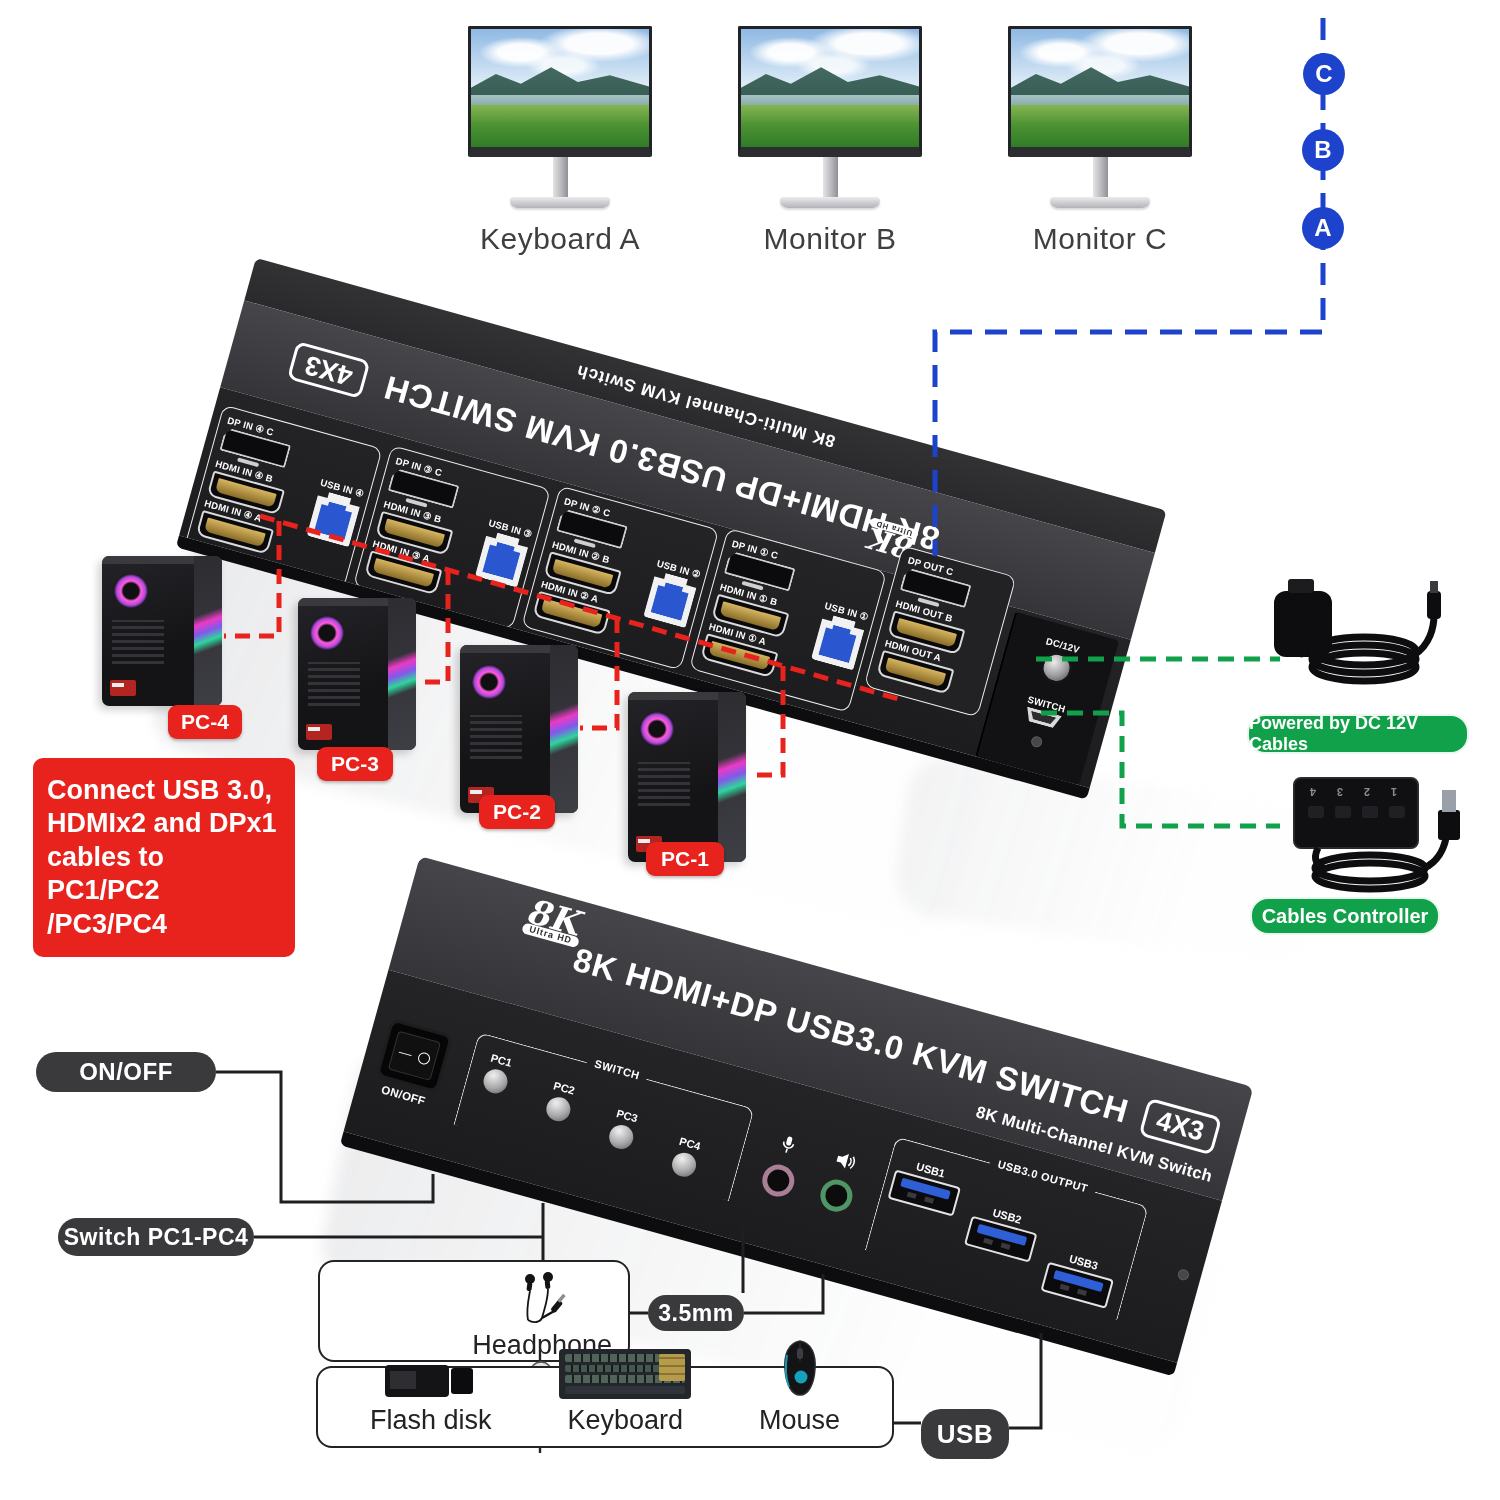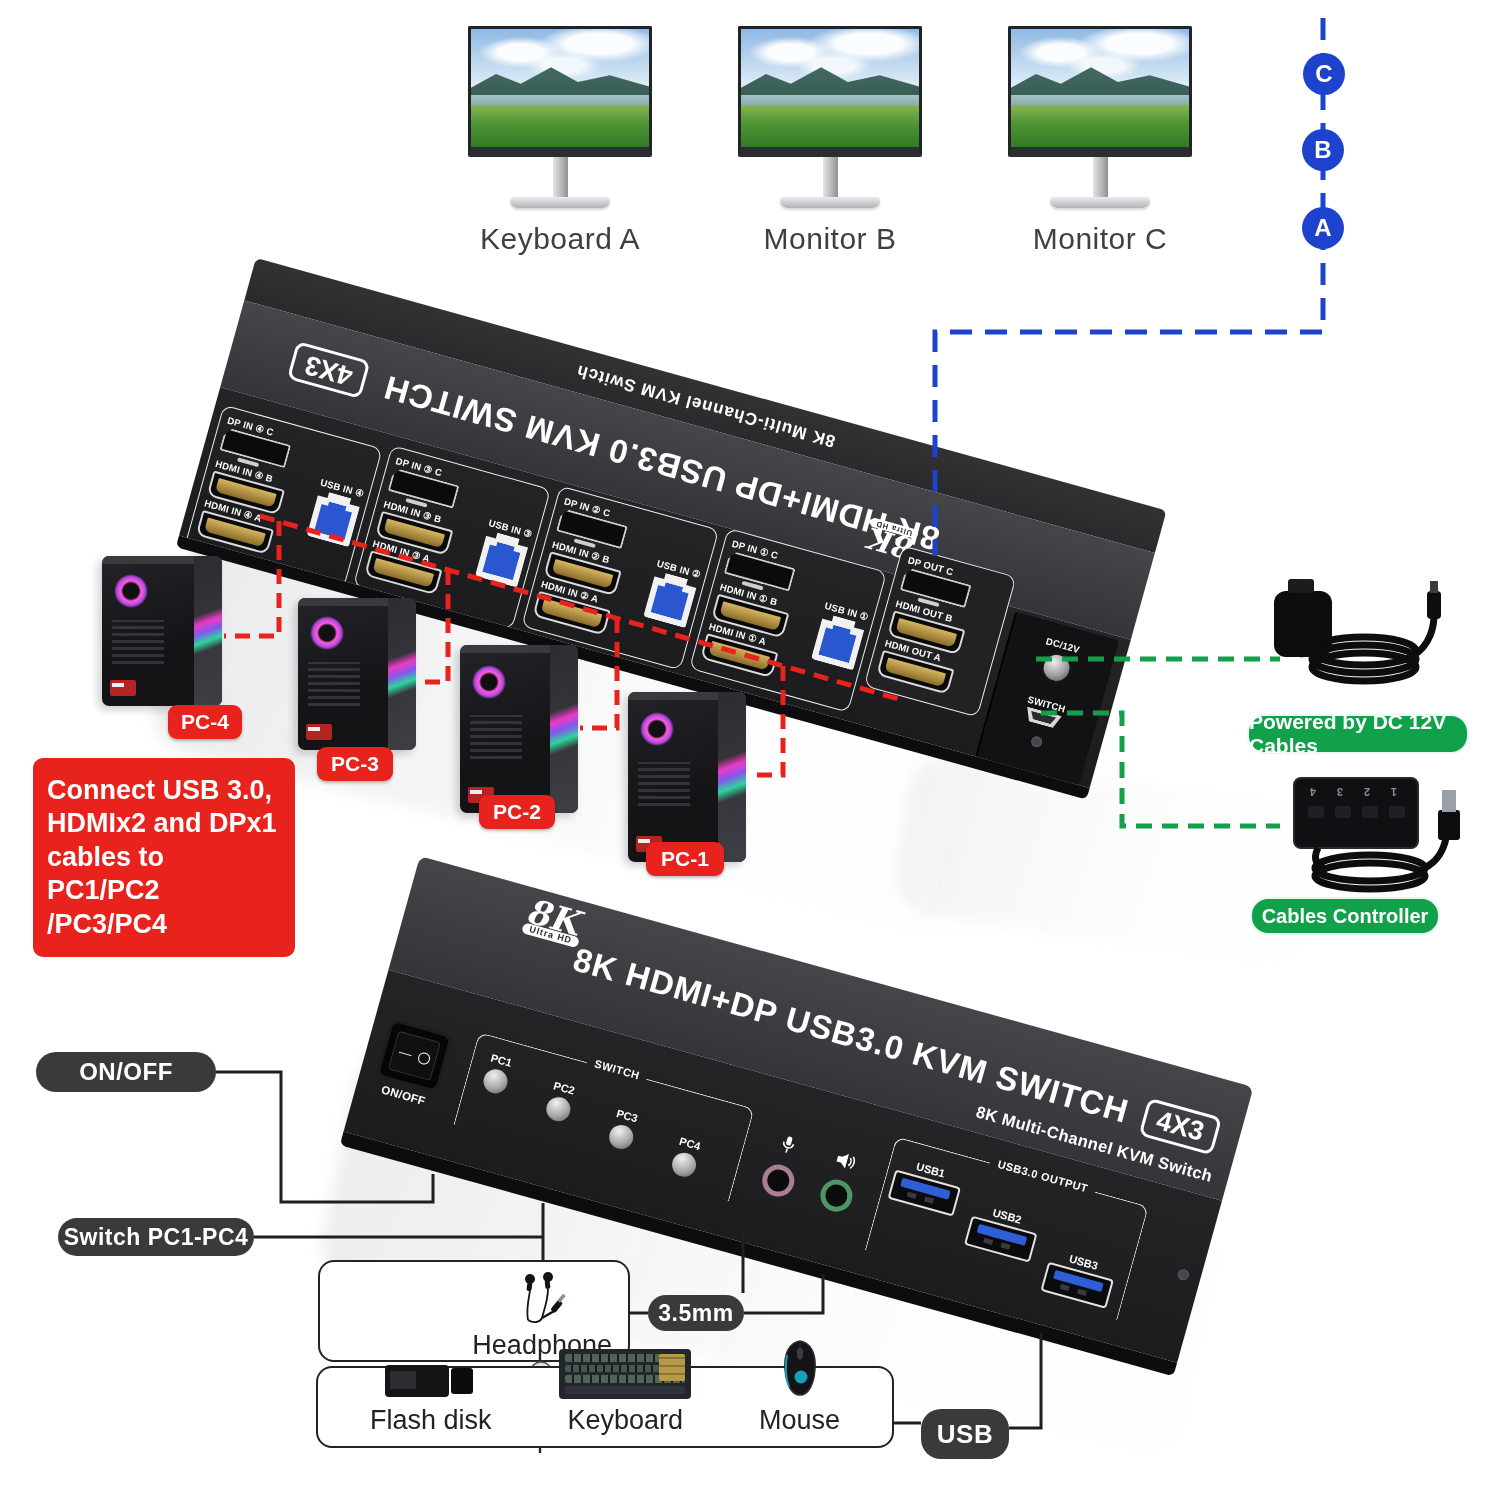--- a/index.html
+++ b/index.html
@@ -378,21 +378,21 @@
   <g stroke="#0d0d0f" stroke-width="7" fill="none">
     <ellipse cx="102" cy="92" rx="52" ry="14"></ellipse>
     <ellipse cx="102" cy="84" rx="52" ry="14"></ellipse>
     <ellipse cx="102" cy="76" rx="52" ry="14"></ellipse>
     <path d="M42 82 C40 64 54 60 60 70"></path>
     <path d="M152 80 C168 70 172 52 172 40"></path>
   </g>
   <rect x="165" y="16" width="14" height="28" rx="4" fill="#0d0d0f"></rect>
   <rect x="168" y="6" width="8" height="12" fill="#3a3a3e"></rect>
 </svg>
-<div class="green-pill" style="left:1247px;top:714px;width:218px;height:36px;font-size:21px;">Powered by DC 12V Cables</div>
+<div class="green-pill" style="left:1247px;top:714px;width:218px;height:36px;font-size:18px;">Powered by DC 12V Cables</div>
 
 <svg class="abs" style="left:1262px;top:768px;z-index:4;" width="215" height="135">
   <rect x="32" y="10" width="124" height="70" rx="7" fill="#101013" stroke="#2a2a2e" stroke-width="2"></rect>
   <g fill="#1f1f24">
     <rect x="46" y="38" width="16" height="12" rx="2"></rect>
     <rect x="73" y="38" width="16" height="12" rx="2"></rect>
     <rect x="100" y="38" width="16" height="12" rx="2"></rect>
     <rect x="127" y="38" width="16" height="12" rx="2"></rect>
   </g>
   <g fill="#8a8a90" font-size="11" font-weight="bold">

